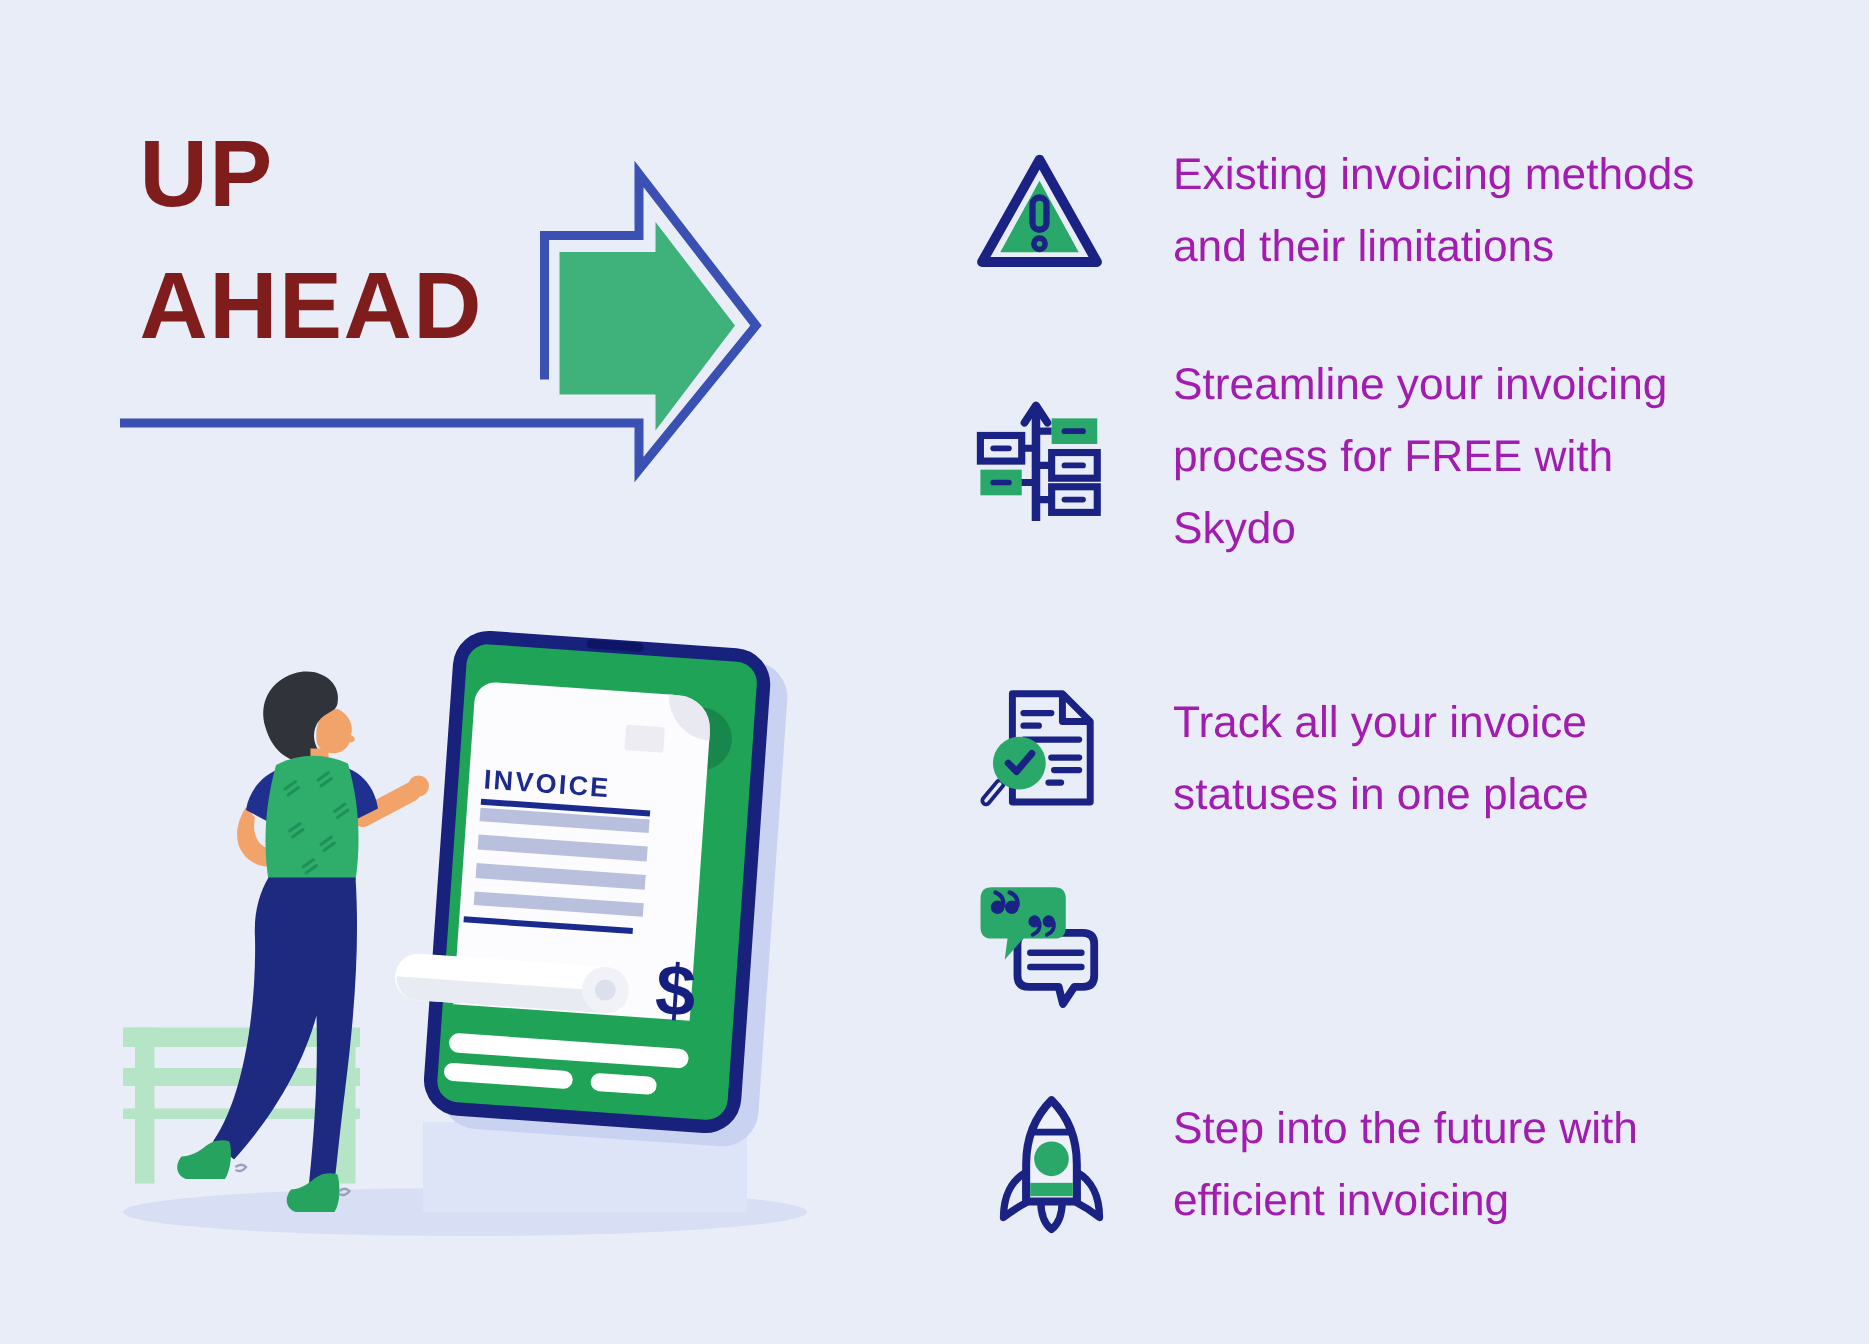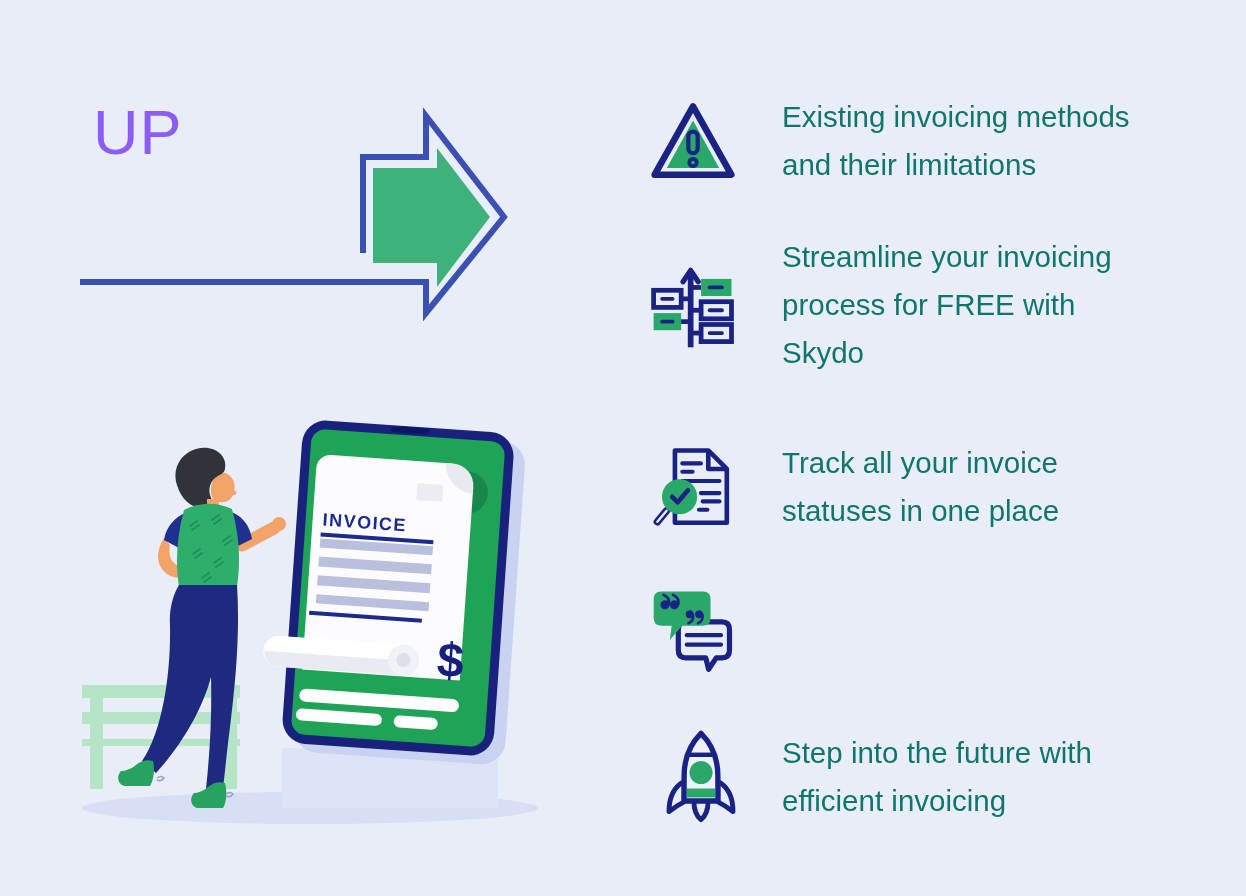--- a/index.html
+++ b/index.html
@@ -4,53 +4,54 @@
 <style>
   html,body{margin:0;padding:0;}
   .canvas{
     position:relative;
     width:1246px;height:896px;
     background:#e9edf8;
     overflow:hidden;
     font-family:"Liberation Sans", sans-serif;
   }
   .heading{
-    position:absolute;left:93px;top:88px;
-    font-size:63px;font-weight:400;color:#8b5cf6;
+    position:absolute;left:93px;top:72px;
+    font-size:63px;font-weight:700;color:#7f1d1d;
     line-height:88px;letter-spacing:1px;
   }
   .arrow-svg{position:absolute;left:70px;top:105px;}
   .illustration-svg{position:absolute;left:60px;top:398px;}
   .item{
     position:absolute;left:645px;
     display:flex;align-items:center;
   }
   .icon-box{
     width:96px;min-width:96px;height:110px;
     display:flex;align-items:center;justify-content:center;
   }
   .item-text{
     margin-left:41px;width:430px;
-    font-size:29.5px;line-height:48px;color:#0f766e;
+    font-size:29.5px;line-height:48px;color:#a21caf;
     white-space:pre-line;
   }
   .item-1{top:86px;}
   .item-2{top:233px;align-items:center;}
-  .item-3{top:432px;}
+  .item-3{top:444px;align-items:flex-end;}
   .item-4{top:574px;}
   .item-5{top:722px;align-items:center;}
   .nudge{margin-left:16px;}
 </style>
 </head>
 <body>
 
 <div class="canvas">
 
   <div class="heading">
     <div>UP</div>
+    <div>AHEAD</div>
   </div>
 
   <svg class="arrow-svg" width="445" height="228" viewBox="0 0 445 228">
     <path d="M 303,63 H 367 V 43 L 420,112 L 367,182 V 158 H 303 Z" fill="#3fb27b"></path>
     <path d="M 293,148 V 52 H 356 V 11 L 434,112 L 356,208 V 177 H 10" fill="none" stroke="#3a50b2" stroke-width="6"></path>
   </svg>
 
   <svg class="illustration-svg" width="500" height="460" viewBox="0 0 500 460">
 
     <ellipse cx="250" cy="410" rx="228" ry="16" fill="#d8def4"></ellipse>

